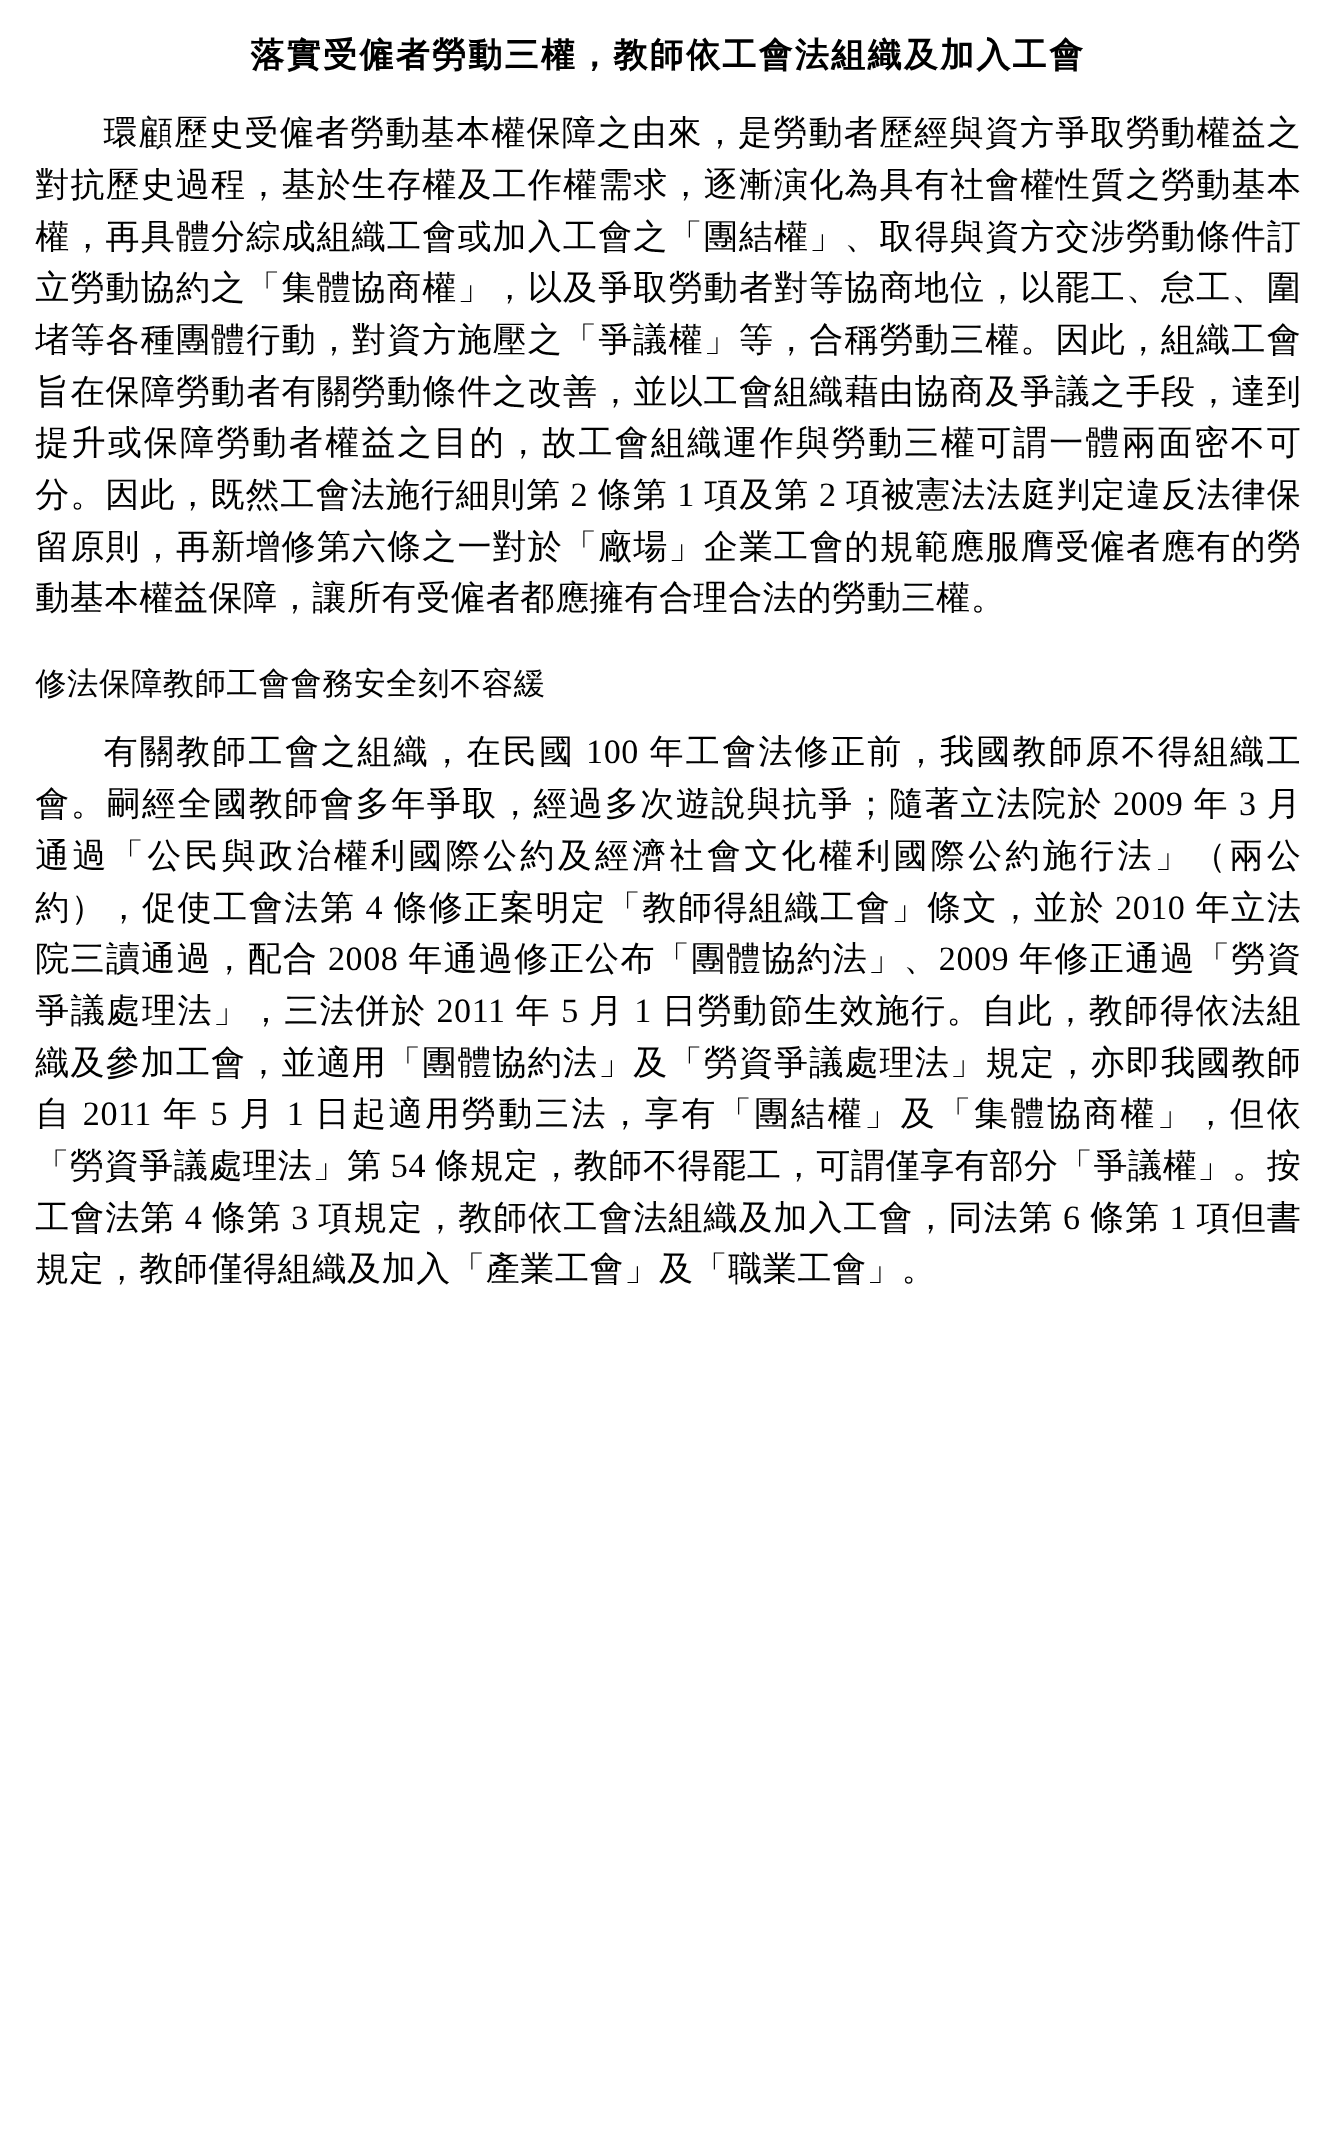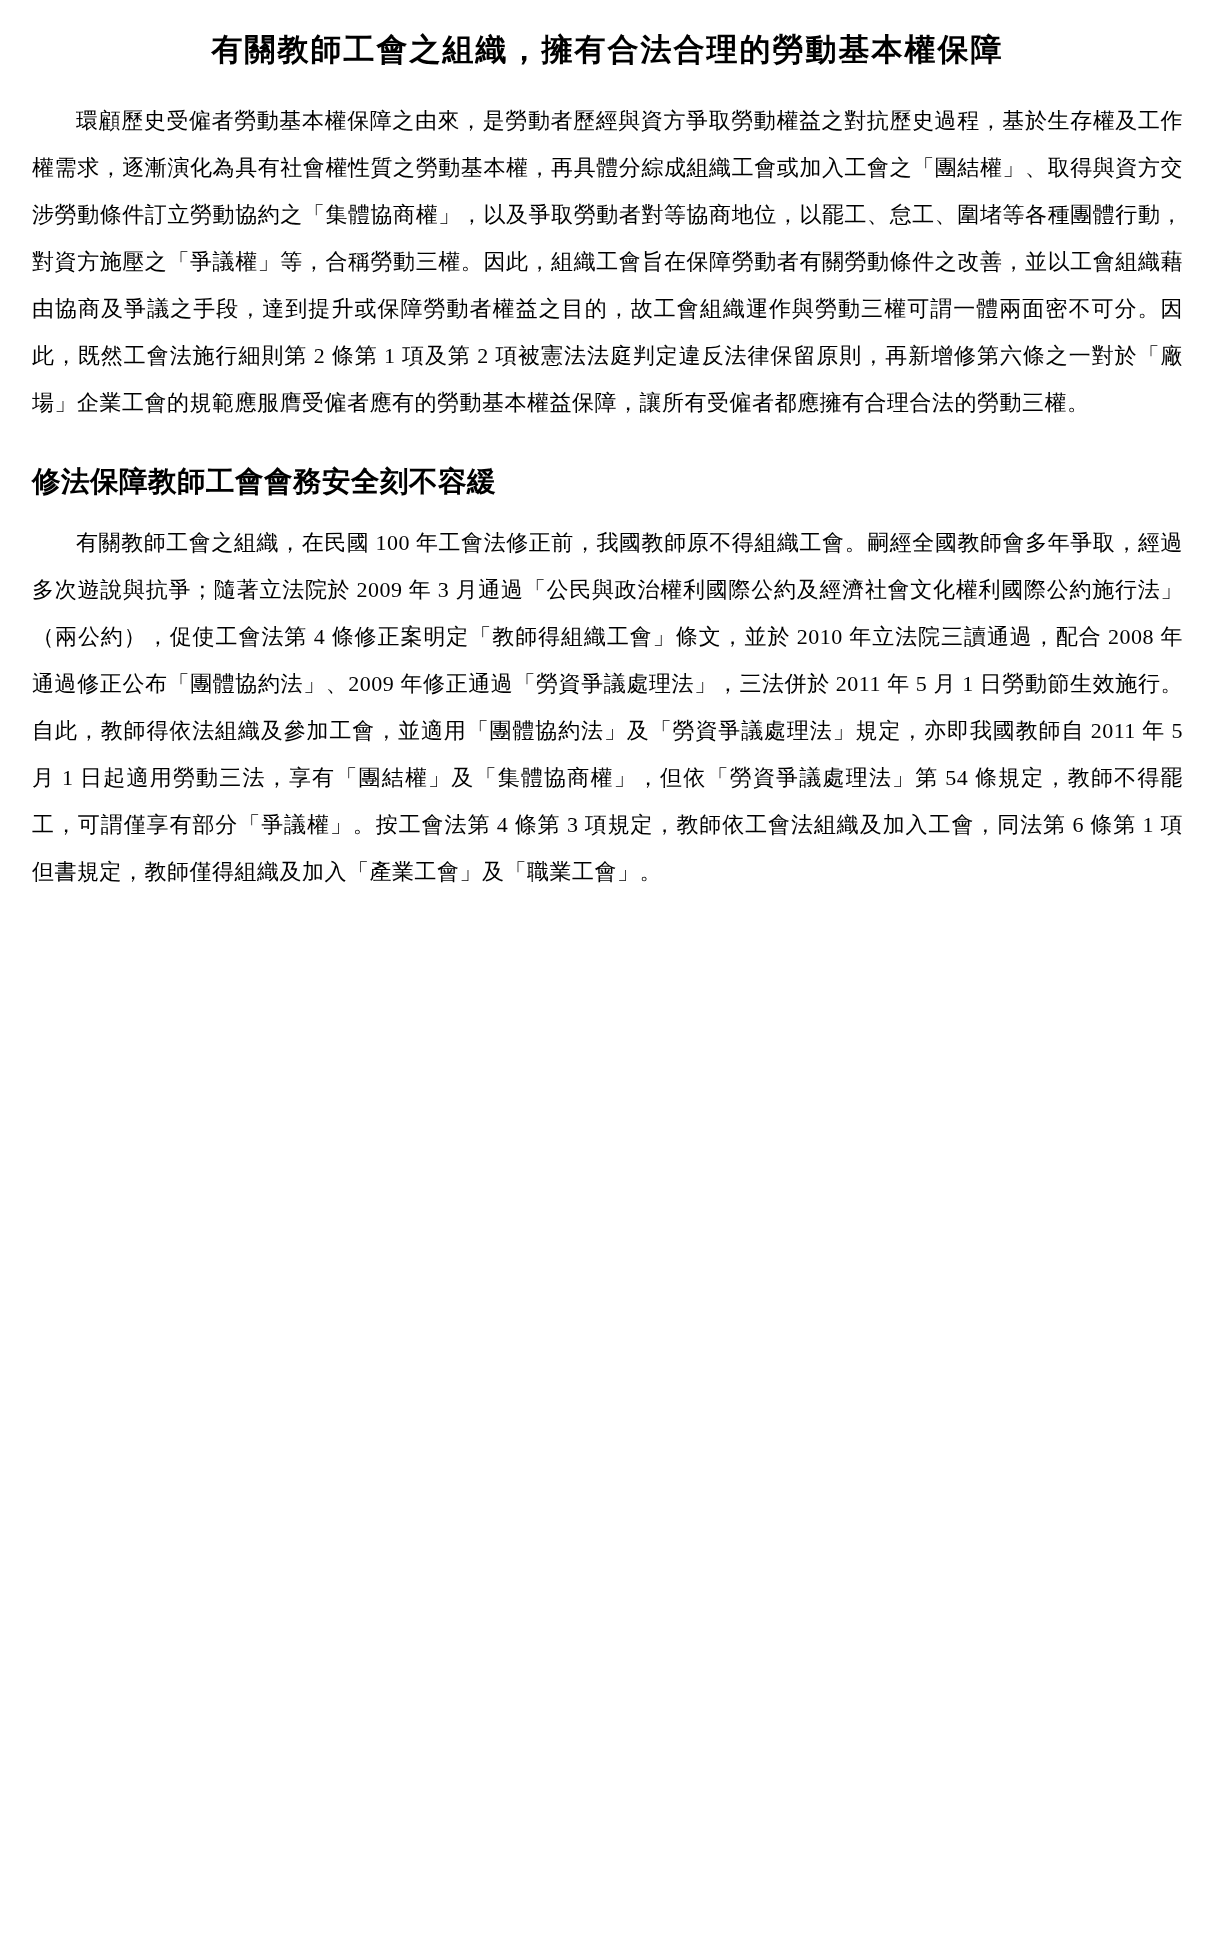--- a/index.html
+++ b/index.html
@@ -20,44 +20,44 @@
   }
   .doc-title {
     font-size: 31px;
     font-weight: 600;
     text-align: center;
     letter-spacing: 2px;
     margin: 6px 0 26px 0;
     line-height: 1.4;
   }
   .para {
-    font-size: 22px;
+    font-size: 31px;
     line-height: 47px;
     text-align: justify;
     text-indent: 2em;
     margin: 0;
     letter-spacing: 0.5px;
   }
   .section-heading {
     font-size: 28.5px;
-    font-weight: 700;
+    font-weight: 400;
     line-height: 47px;
     margin: 32px 0 14px 0;
     letter-spacing: 0.5px;
   }
   .para-gap {
     margin-top: 52px;
   }
 </style>
 </head>
 <body>
 
 <div class="page">
 
-  <h1 class="doc-title">有關教師工會之組織，擁有合法合理的勞動基本權保障</h1>
+  <h1 class="doc-title">落實受僱者勞動三權，教師依工會法組織及加入工會</h1>
 
   <p class="para">環顧歷史受僱者勞動基本權保障之由來，是勞動者歷經與資方爭取勞動權益之對抗歷史過程，基於生存權及工作權需求，逐漸演化為具有社會權性質之勞動基本權，再具體分綜成組織工會或加入工會之「團結權」、取得與資方交涉勞動條件訂立勞動協約之「集體協商權」，以及爭取勞動者對等協商地位，以罷工、怠工、圍堵等各種團體行動，對資方施壓之「爭議權」等，合稱勞動三權。因此，組織工會旨在保障勞動者有關勞動條件之改善，並以工會組織藉由協商及爭議之手段，達到提升或保障勞動者權益之目的，故工會組織運作與勞動三權可謂一體兩面密不可分。因此，既然工會法施行細則第 2 條第 1 項及第 2 項被憲法法庭判定違反法律保留原則，再新增修第六條之一對於「廠場」企業工會的規範應服膺受僱者應有的勞動基本權益保障，讓所有受僱者都應擁有合理合法的勞動三權。</p>
 
   <h2 class="section-heading">修法保障教師工會會務安全刻不容緩</h2>
 
   <p class="para">有關教師工會之組織，在民國 100 年工會法修正前，我國教師原不得組織工會。嗣經全國教師會多年爭取，經過多次遊說與抗爭；隨著立法院於 2009 年 3 月通過「公民與政治權利國際公約及經濟社會文化權利國際公約施行法」（兩公約），促使工會法第 4 條修正案明定「教師得組織工會」條文，並於 2010 年立法院三讀通過，配合 2008 年通過修正公布「團體協約法」、2009 年修正通過「勞資爭議處理法」，三法併於 2011 年 5 月 1 日勞動節生效施行。自此，教師得依法組織及參加工會，並適用「團體協約法」及「勞資爭議處理法」規定，亦即我國教師自 2011 年 5 月 1 日起適用勞動三法，享有「團結權」及「集體協商權」，但依「勞資爭議處理法」第 54 條規定，教師不得罷工，可謂僅享有部分「爭議權」。按工會法第 4 條第 3 項規定，教師依工會法組織及加入工會，同法第 6 條第 1 項但書規定，教師僅得組織及加入「產業工會」及「職業工會」。</p>
 
 
 </div>
 

